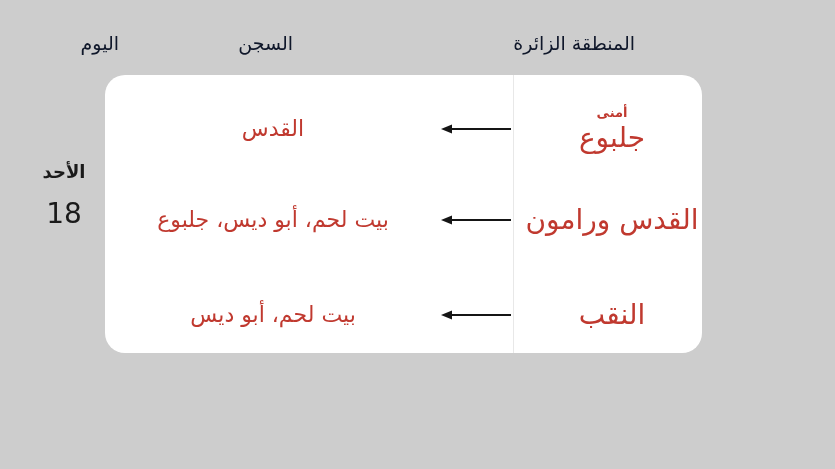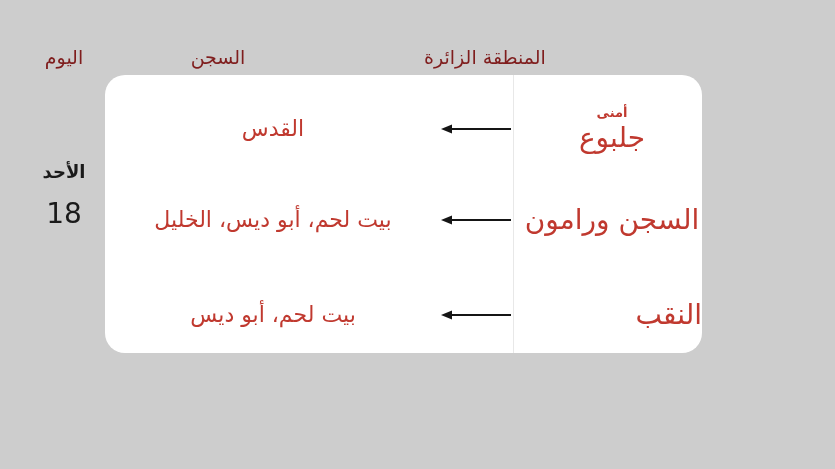--- a/index.html
+++ b/index.html
@@ -27,26 +27,25 @@
   
   .headers {
     position: absolute;
     top: 0;
     left: 0;
     width: 835px;
     height: 68px;
   }
   .col-header {
     position: absolute;
-    top: 44px;
-    color: #7f1d1d;
+    top: 30px;
+    color: #0f172a;
     font-size: 19px;
     line-height: 26px;
     white-space: nowrap;
-    text-align: center;
     letter-spacing: 0px;
   }
   .hdr-day      { right: 716px; width: 110px; }
   .hdr-prison   { right: 542px; width: 150px; }
   .hdr-area     { right: 200px; width: 300px; }
 
   
   .card {
     position: absolute;
     top: 75px;
@@ -189,33 +188,33 @@
           <svg class="arrow-svg" width="72" height="12" viewBox="0 0 72 12" aria-hidden="true">
             <line x1="70" y1="6" x2="8" y2="6" stroke="#151515" stroke-width="2"></line>
             <polygon points="0,6 11,1.5 11,10.5" fill="#151515"></polygon>
           </svg>
         </div>
         <div class="cell-area vcenter" style="position:absolute;">القدس</div>
       </div>
 
       <div class="row row-2">
         <div class="cell-prison vcenter" style="position:absolute;">
-          <span class="prison-name">السجن ورامون</span>
+          <span class="prison-name">القدس ورامون</span>
         </div>
         <div class="cell-arrow vcenter" style="position:absolute;">
           <svg class="arrow-svg" width="72" height="12" viewBox="0 0 72 12" aria-hidden="true">
             <line x1="70" y1="6" x2="8" y2="6" stroke="#151515" stroke-width="2"></line>
             <polygon points="0,6 11,1.5 11,10.5" fill="#151515"></polygon>
           </svg>
         </div>
-        <div class="cell-area vcenter" style="position:absolute;">بيت لحم، أبو ديس، الخليل</div>
+        <div class="cell-area vcenter" style="position:absolute;">بيت لحم، أبو ديس، جلبوع</div>
       </div>
 
       <div class="row row-3">
-        <div class="cell-prison vcenter" style="position:absolute;text-align:right;">
+        <div class="cell-prison vcenter" style="position:absolute;">
           <span class="prison-name">النقب</span>
         </div>
         <div class="cell-arrow vcenter" style="position:absolute;">
           <svg class="arrow-svg" width="72" height="12" viewBox="0 0 72 12" aria-hidden="true">
             <line x1="70" y1="6" x2="8" y2="6" stroke="#151515" stroke-width="2"></line>
             <polygon points="0,6 11,1.5 11,10.5" fill="#151515"></polygon>
           </svg>
         </div>
         <div class="cell-area vcenter" style="position:absolute;">بيت لحم، أبو ديس</div>
       </div>

